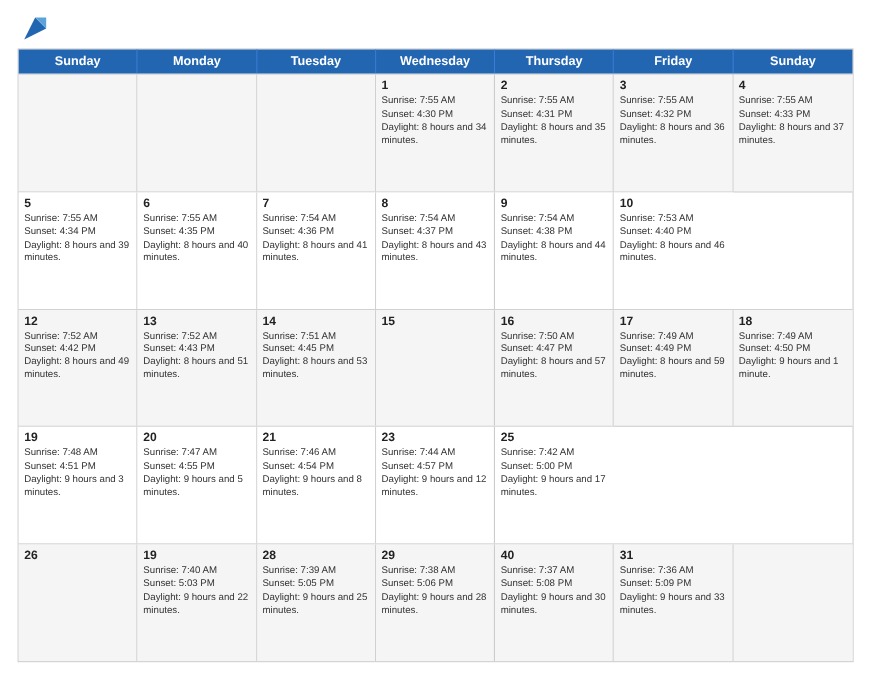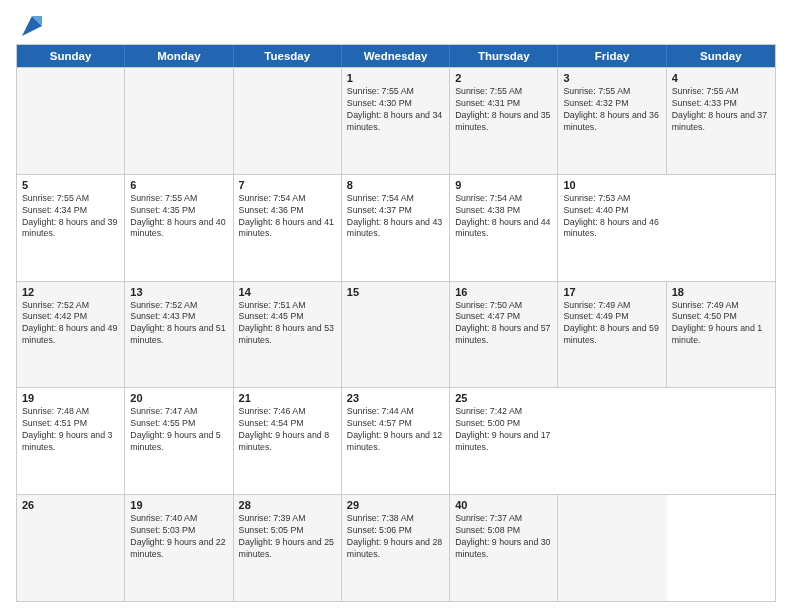--- a/index.html
+++ b/index.html
@@ -328,17 +328,24 @@
 Daylight: 9 hours
 and 28 minutes.</div>
           </div>
           <div class="cal-cell alt-bg">
             <span class="day-num">40</span>
             <div class="cell-text">Sunrise: 7:37 AM
 Sunset: 5:08 PM
 Daylight: 9 hours
 and 30 minutes.</div>
           </div>
+          <div class="cal-cell alt-bg">
+            <span class="day-num">31</span>
+            <div class="cell-text">Sunrise: 7:36 AM
+Sunset: 5:09 PM
+Daylight: 9 hours
+and 33 minutes.</div>
+          </div>
           <div class="cal-cell alt-bg"></div>
         </div>
       </div>
   </div>
 </div>
 
 </body></html>

